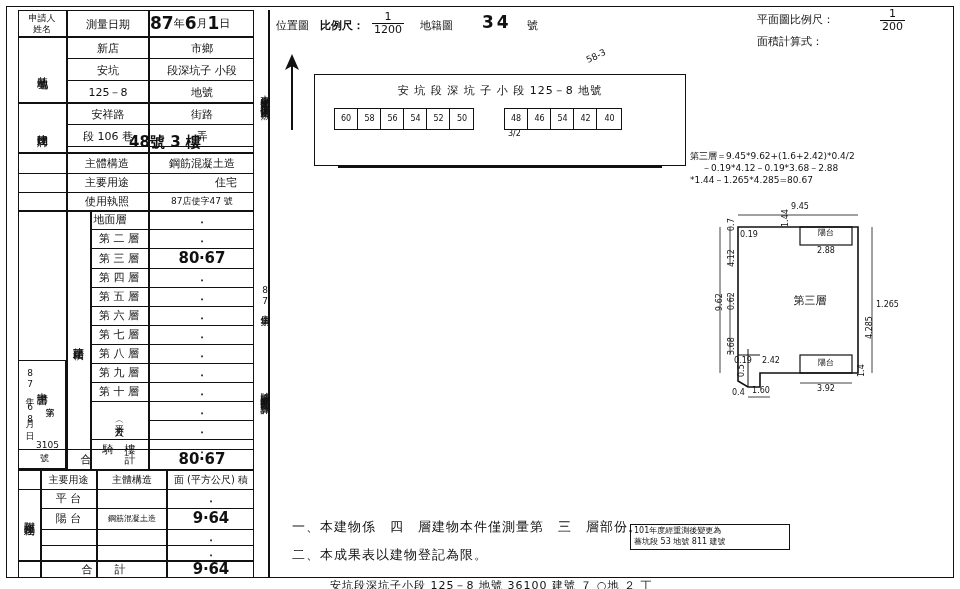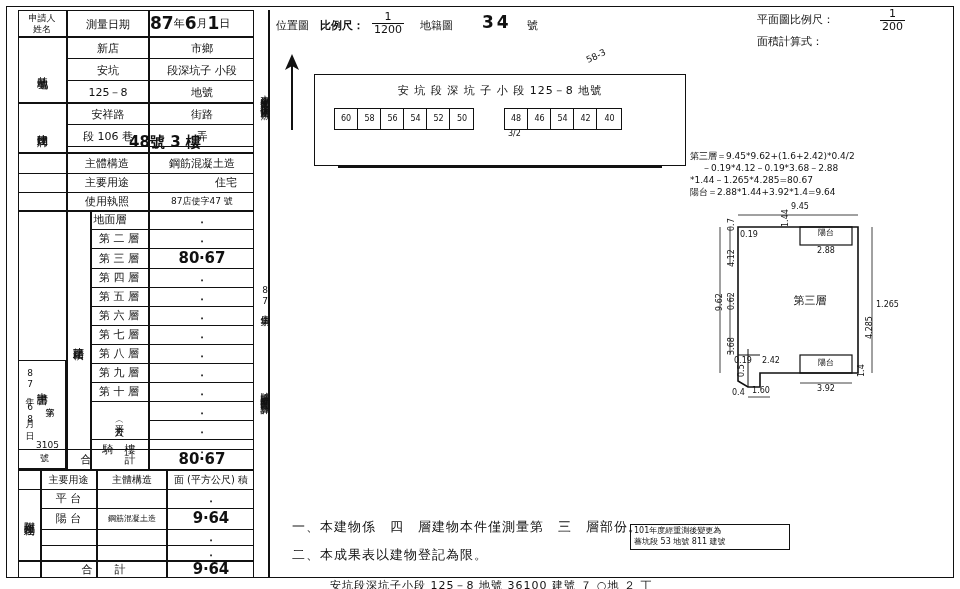--- a/index.html
+++ b/index.html
@@ -248,21 +248,20 @@
 
     <div class="abs t xs" style="left:232px;top:84px;">3/2</div>
 
     <div class="abs ln" style="left:62px;top:120px;width:324px;height:1.5px;"></div>
   </div>
 
   <div class="abs" style="left:690px;top:150px;width:260px;height:60px;font-size:9px;line-height:12px;">
     <div>第三層＝9.45*9.62+(1.6+2.42)*0.4/2</div>
     <div style="padding-left:12px;">－0.19*4.12－0.19*3.68－2.88</div>
     <div>*1.44－1.265*4.285=80.67</div>
-    <div>陽台＝2.88*1.44+3.92*1.4=9.64</div>
   </div>
 
   <div class="abs" style="left:690px;top:205px;width:265px;height:215px;">
 
     <svg width="265" height="215">
       <polygon points="48,22 168,22 168,168 70,168 70,182 58,182 48,176" fill="none" stroke="#111" stroke-width="1.6"></polygon>
 
       <rect x="110" y="22" width="52" height="18" fill="none" stroke="#111" stroke-width="1.2"></rect>
 
       <rect x="110" y="150" width="52" height="18" fill="none" stroke="#111" stroke-width="1.2"></rect>

